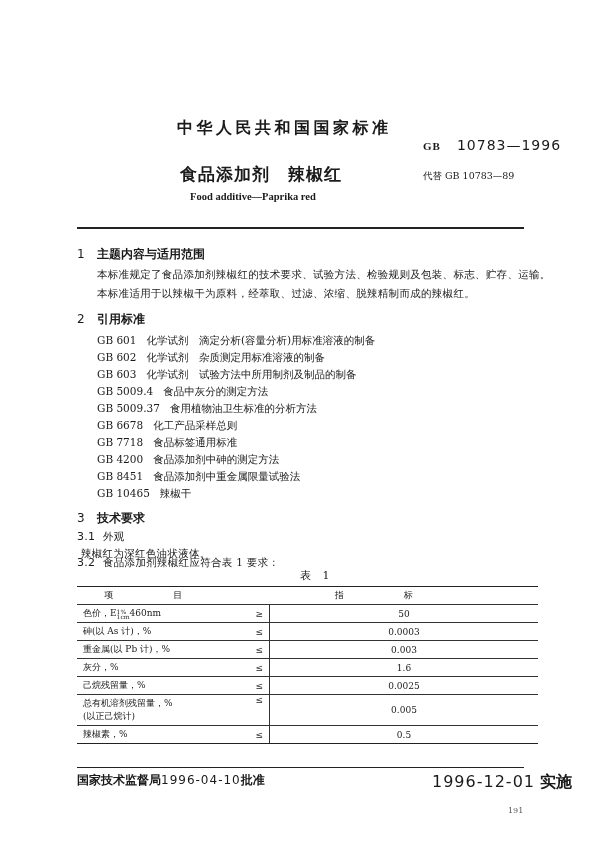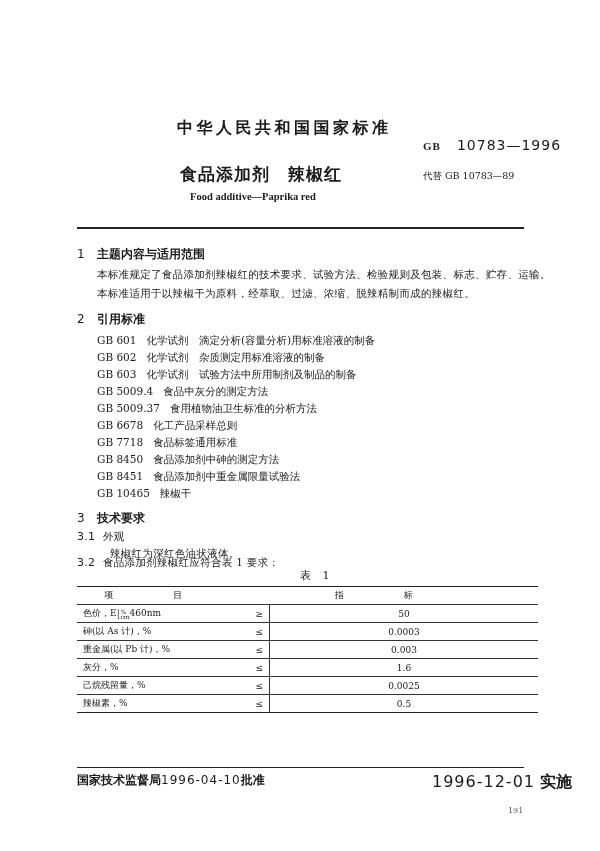--- a/index.html
+++ b/index.html
@@ -74,27 +74,27 @@
 
 <div class="abs sec-h sans" style="left:77px; top:311px;"><span class="num">2</span><span>引用标准</span></div>
 
 <div class="abs ref" style="top:334px;"><span class="code">GB 601</span><span>化学试剂　滴定分析(容量分析)用标准溶液的制备</span></div>
 <div class="abs ref" style="top:351px;"><span class="code">GB 602</span><span>化学试剂　杂质测定用标准溶液的制备</span></div>
 <div class="abs ref" style="top:368px;"><span class="code">GB 603</span><span>化学试剂　试验方法中所用制剂及制品的制备</span></div>
 <div class="abs ref" style="top:385px;"><span class="code">GB 5009.4</span><span>食品中灰分的测定方法</span></div>
 <div class="abs ref" style="top:402px;"><span class="code">GB 5009.37</span><span>食用植物油卫生标准的分析方法</span></div>
 <div class="abs ref" style="top:419px;"><span class="code">GB 6678</span><span>化工产品采样总则</span></div>
 <div class="abs ref" style="top:436px;"><span class="code">GB 7718</span><span>食品标签通用标准</span></div>
-<div class="abs ref" style="top:453px;"><span class="code">GB 8450</span><span>食品添加剂中砷的测定方法</span></div>
+<div class="abs ref" style="top:453px;"><span class="code">GB 4200</span><span>食品添加剂中砷的测定方法</span></div>
 <div class="abs ref" style="top:470px;"><span class="code">GB 8451</span><span>食品添加剂中重金属限量试验法</span></div>
 <div class="abs ref" style="top:487px;"><span class="code">GB 10465</span><span>辣椒干</span></div>
 
 <div class="abs sec-h sans" style="left:77px; top:510px;"><span class="num">3</span><span>技术要求</span></div>
 <div class="abs para" style="left:77px; top:530px;"><span class="sans" style="display:inline-block;width:26px;font-size:11px;">3.1</span><span>外观</span></div>
-<div class="abs para" style="left:110px; top:547px;">辣椒红为深红色油状液体。</div>
+<div class="abs para" style="left:81px; top:547px;">辣椒红为深红色油状液体。</div>
 <div class="abs para" style="left:77px; top:556px;"><span class="sans" style="display:inline-block;width:26px;font-size:11px;">3.2</span><span>食品添加剂辣椒红应符合表 1 要求：</span></div>
 
 <div id="table-title" class="abs">表 1</div>
 
 <table id="spec-table">
   <thead>
     <tr>
       <th class="c-item" colspan="2">项目</th>
       <th class="c-val">指标</th>
     </tr>
@@ -118,20 +118,25 @@
     <tr>
       <td class="c-item">灰分，%</td>
       <td class="c-op">≤</td>
       <td class="c-val">1.6</td>
     </tr>
     <tr>
       <td class="c-item">己烷残留量，%</td>
       <td class="c-op">≤</td>
       <td class="c-val">0.0025</td>
     </tr>
+    <tr class="twoline">
+      <td class="c-item"><span>总有机溶剂残留量，%</span><br><span>(以正己烷计)</span></td>
+      <td class="c-op">≤</td>
+      <td class="c-val">0.005</td>
+    </tr>
     <tr>
       <td class="c-item">辣椒素，%</td>
       <td class="c-op">≤</td>
       <td class="c-val">0.5</td>
     </tr>
   </tbody>
 </table>
 
 <div id="rule-foot" class="rule"></div>
 <div id="foot-left" class="abs sans"><span>国家技术监督局</span><span class="date">1996-04-10</span><span>批准</span></div>

